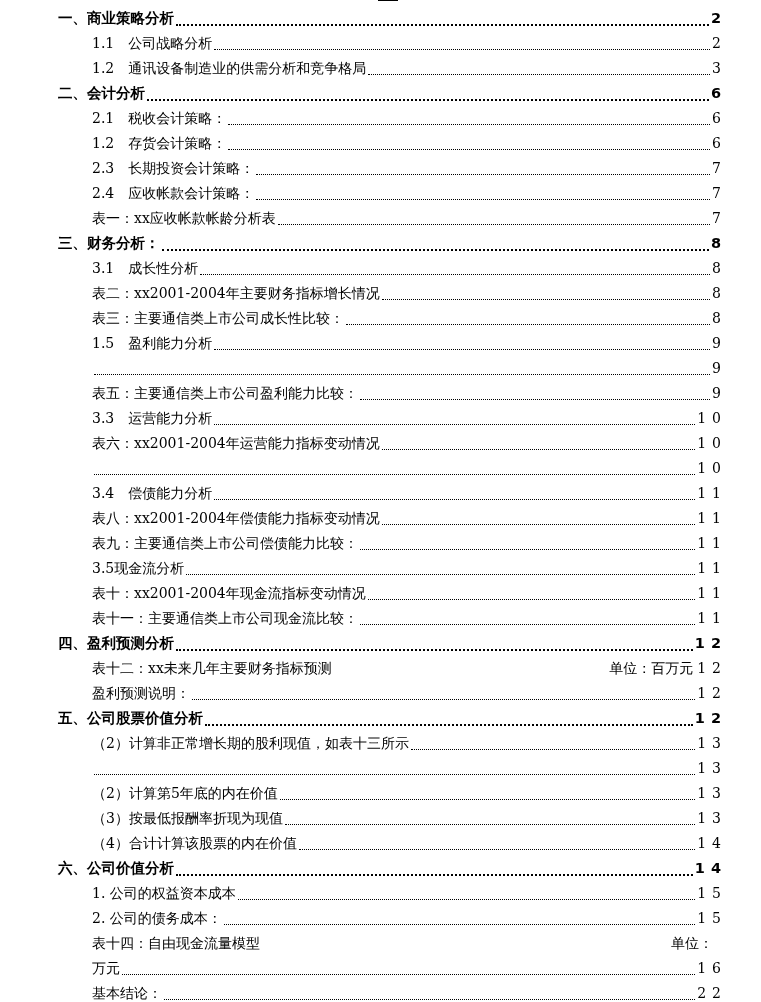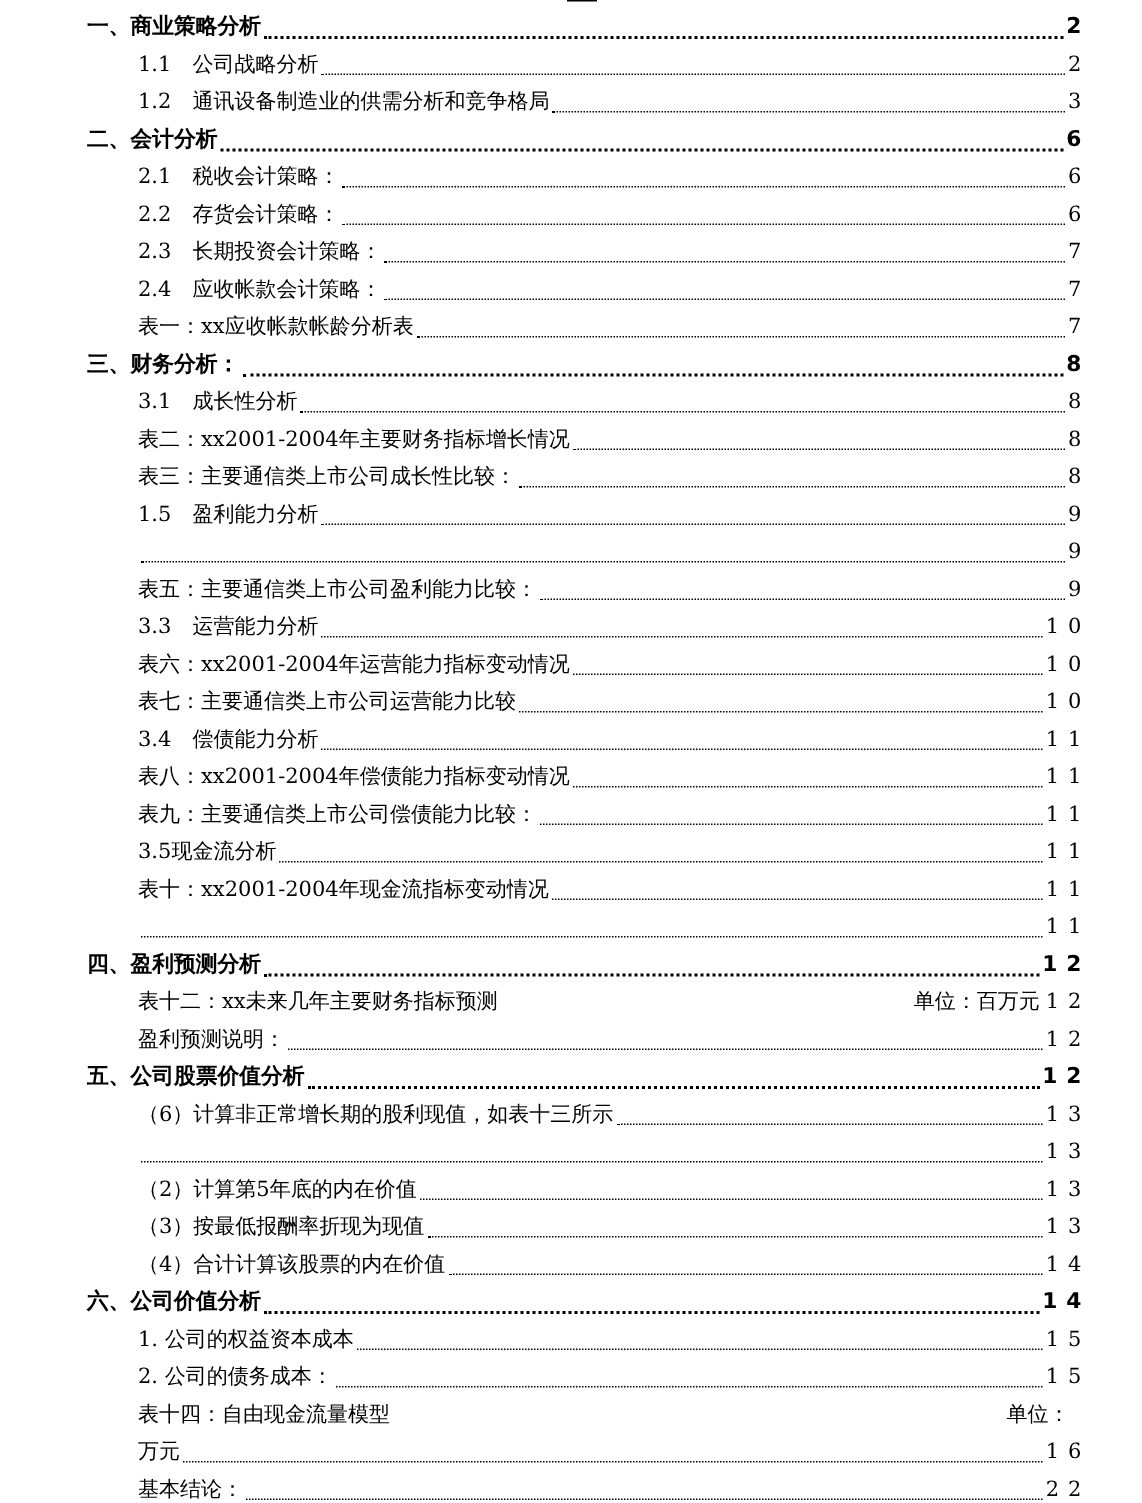--- a/index.html
+++ b/index.html
@@ -43,21 +43,21 @@
       <span class="label">二、会计分析</span>
       <span class="leader"></span>
       <span class="page">6</span>
     </div>
     <div class="row l2">
       <span class="label">2.1　税收会计策略：</span>
       <span class="leader"></span>
       <span class="page">6</span>
     </div>
     <div class="row l2">
-      <span class="label">2.2　存货会计策略：</span>
+      <span class="label">1.2　存货会计策略：</span>
       <span class="leader"></span>
       <span class="page">6</span>
     </div>
     <div class="row l2">
       <span class="label">2.3　长期投资会计策略：</span>
       <span class="leader"></span>
       <span class="page">7</span>
     </div>
     <div class="row l2">
       <span class="label">2.4　应收帐款会计策略：</span>
@@ -107,21 +107,20 @@
       <span class="label">3.3　运营能力分析</span>
       <span class="leader"></span>
       <span class="page">10</span>
     </div>
     <div class="row l2">
       <span class="label">表六：xx2001-2004年运营能力指标变动情况</span>
       <span class="leader"></span>
       <span class="page">10</span>
     </div>
     <div class="row l2">
-      <span class="label">表七：主要通信类上市公司运营能力比较</span>
       <span class="leader"></span>
       <span class="page">10</span>
     </div>
     <div class="row l2">
       <span class="label">3.4　偿债能力分析</span>
       <span class="leader"></span>
       <span class="page">11</span>
     </div>
     <div class="row l2">
       <span class="label">表八：xx2001-2004年偿债能力指标变动情况</span>
@@ -137,20 +136,21 @@
       <span class="label">3.5现金流分析</span>
       <span class="leader"></span>
       <span class="page">11</span>
     </div>
     <div class="row l2">
       <span class="label">表十：xx2001-2004年现金流指标变动情况</span>
       <span class="leader"></span>
       <span class="page">11</span>
     </div>
     <div class="row l2">
+      <span class="label">表十一：主要通信类上市公司现金流比较：</span>
       <span class="leader"></span>
       <span class="page">11</span>
     </div>
     <div class="row l1">
       <span class="label">四、盈利预测分析</span>
       <span class="leader"></span>
       <span class="page">12</span>
     </div>
     <div class="row l2">
       <span class="label">表十二：xx未来几年主要财务指标预测</span>
@@ -162,21 +162,21 @@
       <span class="label">盈利预测说明：</span>
       <span class="leader"></span>
       <span class="page">12</span>
     </div>
     <div class="row l1">
       <span class="label">五、公司股票价值分析</span>
       <span class="leader"></span>
       <span class="page">12</span>
     </div>
     <div class="row l2">
-      <span class="label">（6）计算非正常增长期的股利现值，如表十三所示</span>
+      <span class="label">（2）计算非正常增长期的股利现值，如表十三所示</span>
       <span class="leader"></span>
       <span class="page">13</span>
     </div>
     <div class="row l2">
       <span class="leader"></span>
       <span class="page">13</span>
     </div>
     <div class="row l2">
       <span class="label">（2）计算第5年底的内在价值</span>
       <span class="leader"></span>

